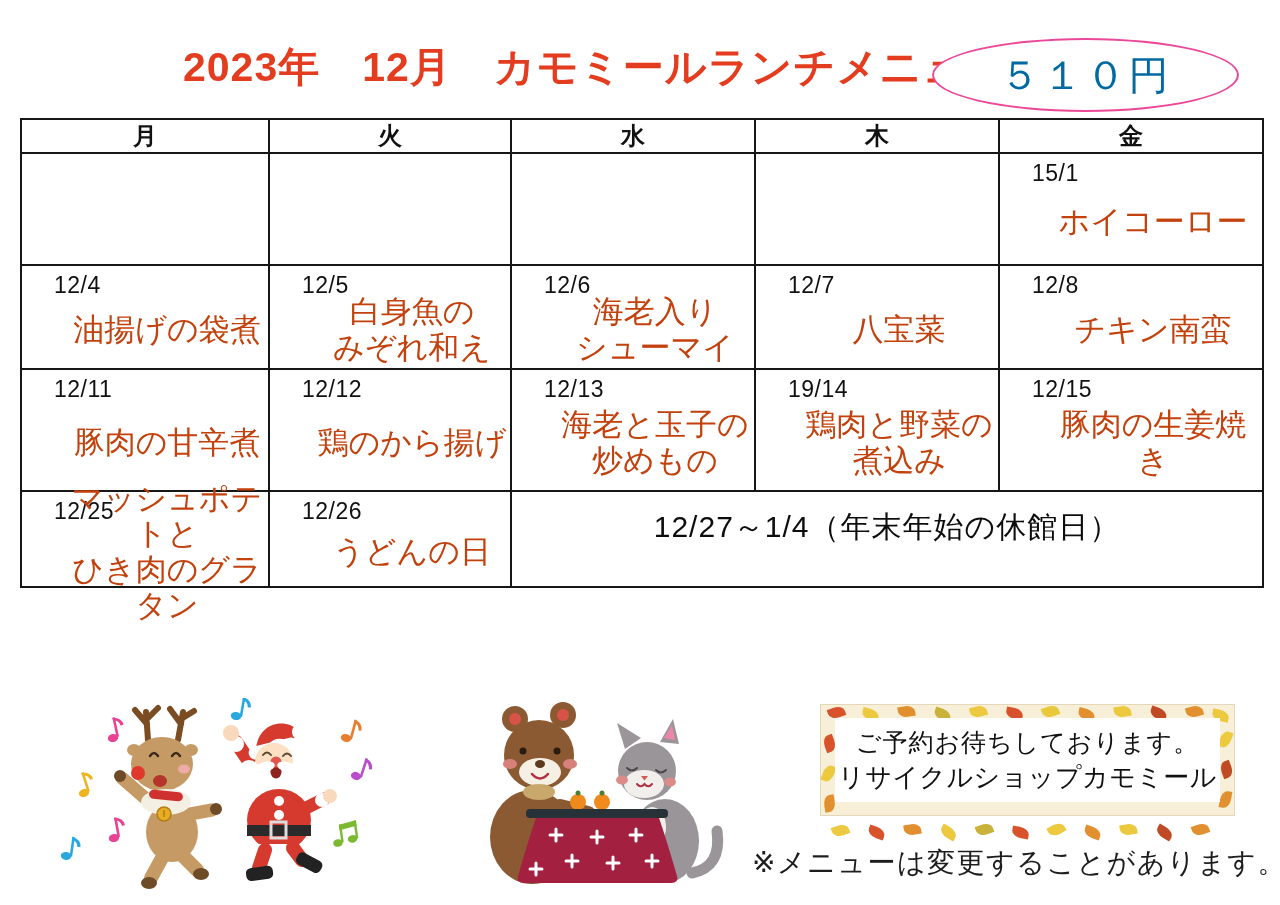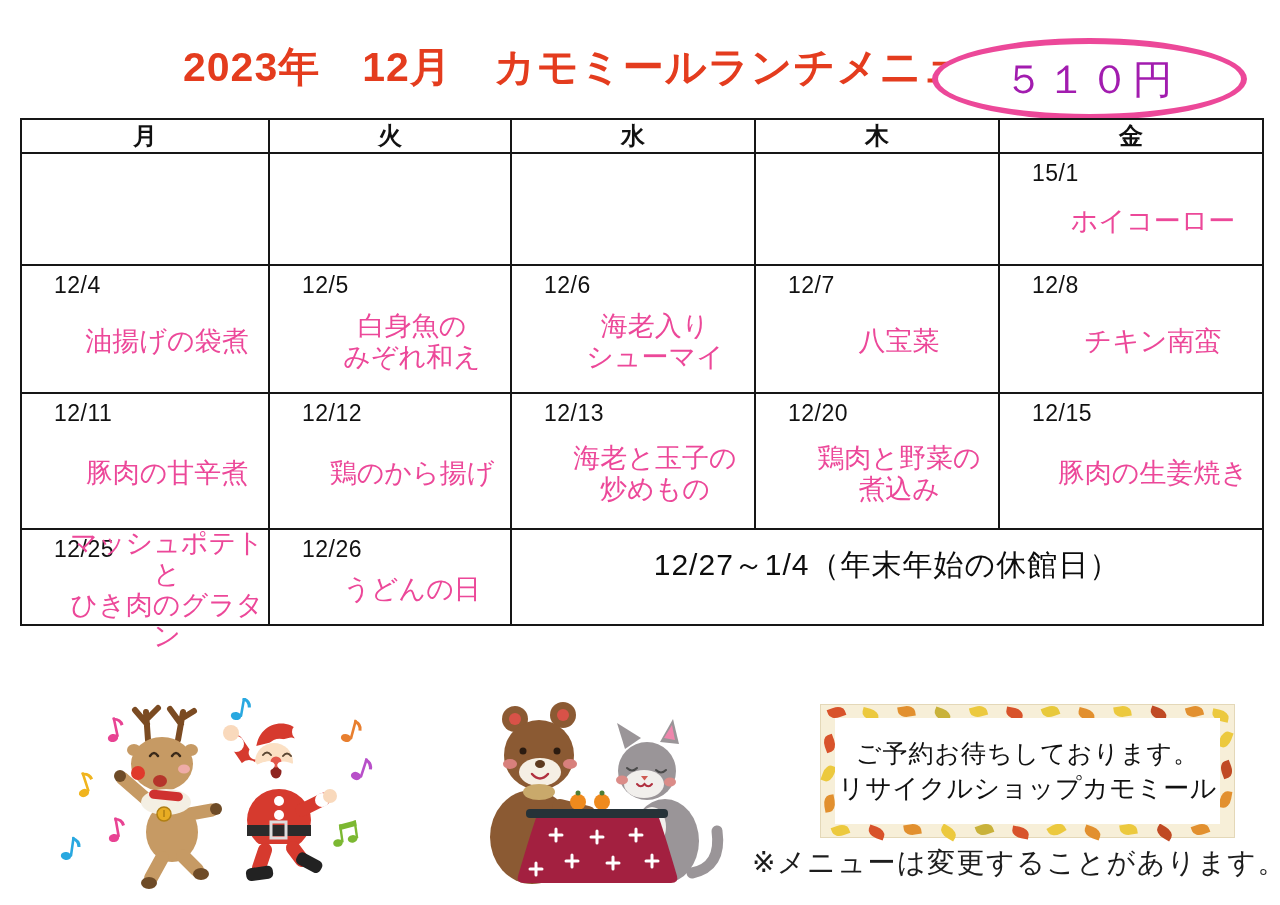--- a/index.html
+++ b/index.html
@@ -9,54 +9,54 @@
     overflow:hidden;
   }
   
   .title{
     position:absolute;left:183px;top:40px;margin:0;
     font-size:41px;font-weight:bold;color:#e43c1e;letter-spacing:1px;
     white-space:nowrap;
   }
   .price-oval{
     position:absolute;left:932px;top:38px;width:303px;height:70px;
-    border:6px solid #ec4899;border-radius:50%;
+    border:2px solid #ec4899;border-radius:50%;
     display:flex;align-items:center;justify-content:center;
-    font-size:40px;color:#a21caf;letter-spacing:3px;background:#fff;
+    font-size:40px;color:#0369a1;letter-spacing:3px;background:#fff;
   }
   
   table.cal{
     position:absolute;left:20px;top:118px;width:1242px;
     border-collapse:collapse;table-layout:fixed;
   }
   table.cal th,table.cal td{border:2px solid #161616;padding:0;}
   table.cal th{
     height:25px;font-size:24px;font-weight:bold;text-align:center;
     vertical-align:middle;background:#fff;
   }
   table.cal td{position:relative;vertical-align:top;background:#fff;}
   td.gray{background:#d0cfcf;}
   .cdate{
     position:absolute;top:6px;left:32px;font-size:23px;color:#111;
     letter-spacing:0.5px;
   }
   .cmenu{
     position:absolute;left:0;right:0;top:26px;bottom:0;
     display:flex;align-items:center;justify-content:center;
-    text-align:center;font-size:27px;line-height:1.15;
-    white-space:pre-line;color:#ec4899;margin-left:44px;
+    text-align:center;font-size:31px;line-height:1.15;
+    white-space:pre-line;color:#c2410c;margin-left:44px;
   }
   .closed-wrap{
     position:absolute;inset:0;display:flex;align-items:center;justify-content:center;
     padding-bottom:24px;font-size:30px;letter-spacing:1px;color:#0d0d0d;
   }
   
   .illus{position:absolute;}
   .contact-box{
-    position:absolute;left:820px;top:704px;width:415px;height:134px;
+    position:absolute;left:820px;top:704px;width:415px;height:112px;
     background:#f7efd8;box-shadow:0 0 0 1px #e4d8b8 inset;
   }
   .contact-inner{
     position:absolute;left:15px;top:14px;right:15px;bottom:14px;background:#ffffff;
     display:flex;flex-direction:column;align-items:center;justify-content:center;
     gap:1px;z-index:2;
   }
   .c1{font-size:25px;letter-spacing:1px;}
   .c2{font-size:26px;letter-spacing:0.5px;}
   .c3{font-size:30px;letter-spacing:6px;}
@@ -97,21 +97,21 @@
     <tr style="height:112px">
       <td class="gray"></td>
       <td class="gray"></td>
       <td class="gray"></td>
       <td class="gray"></td>
       <td>
         <div class="cdate">15/1</div>
         <div class="cmenu">ホイコーロー</div>
       </td>
     </tr>
-    <tr style="height:128px">
+    <tr style="height:104px">
       <td>
         <div class="cdate">12/4</div>
         <div class="cmenu">油揚げの袋煮</div>
       </td>
       <td>
         <div class="cdate">12/5</div>
         <div class="cmenu">白身魚の
 みぞれ和え</div>
       </td>
       <td>
@@ -121,36 +121,36 @@
       </td>
       <td>
         <div class="cdate">12/7</div>
         <div class="cmenu">八宝菜</div>
       </td>
       <td>
         <div class="cdate">12/8</div>
         <div class="cmenu">チキン南蛮</div>
       </td>
     </tr>
-    <tr style="height:136px">
+    <tr style="height:122px">
       <td>
         <div class="cdate">12/11</div>
         <div class="cmenu">豚肉の甘辛煮</div>
       </td>
       <td>
         <div class="cdate">12/12</div>
         <div class="cmenu">鶏のから揚げ</div>
       </td>
       <td>
         <div class="cdate">12/13</div>
         <div class="cmenu">海老と玉子の
 炒めもの</div>
       </td>
       <td>
-        <div class="cdate">12/20</div>
+        <div class="cdate">19/14</div>
         <div class="cmenu">鶏肉と野菜の
 煮込み</div>
       </td>
       <td>
         <div class="cdate">12/15</div>
         <div class="cmenu">豚肉の生姜焼き</div>
       </td>
     </tr>
     <tr style="height:96px">
       <td>

